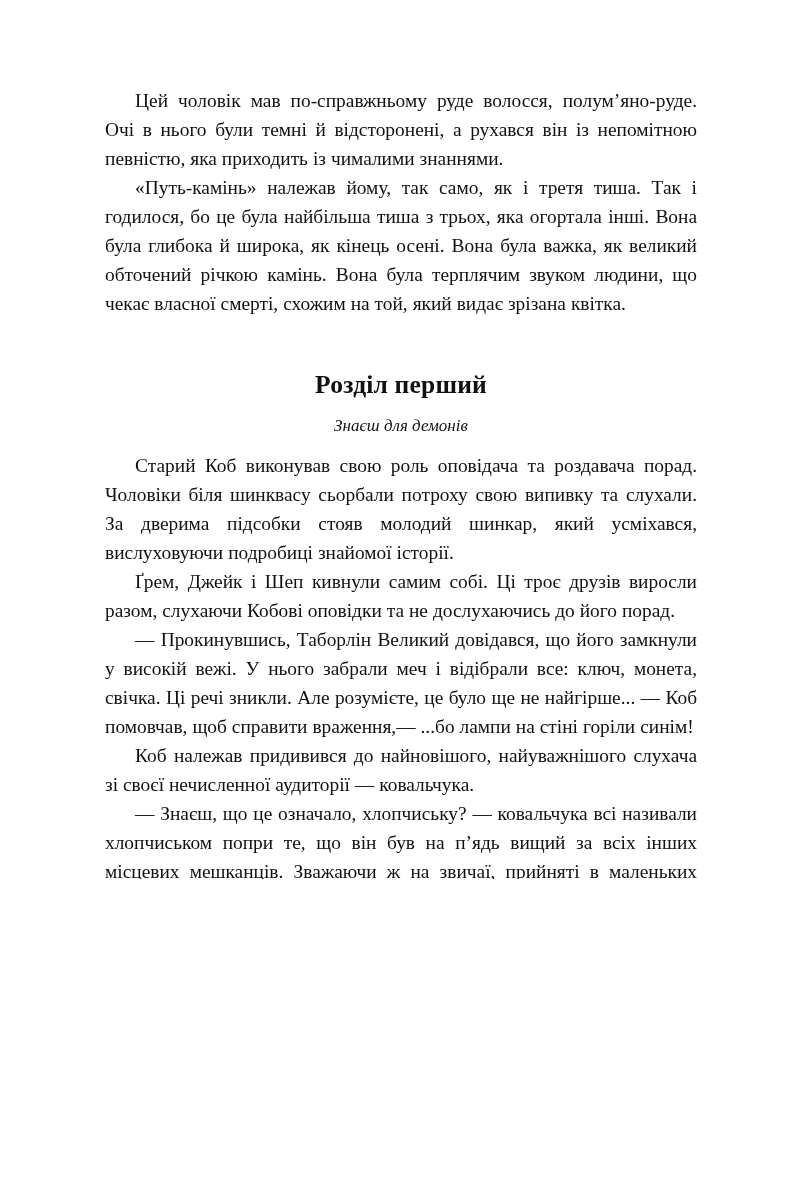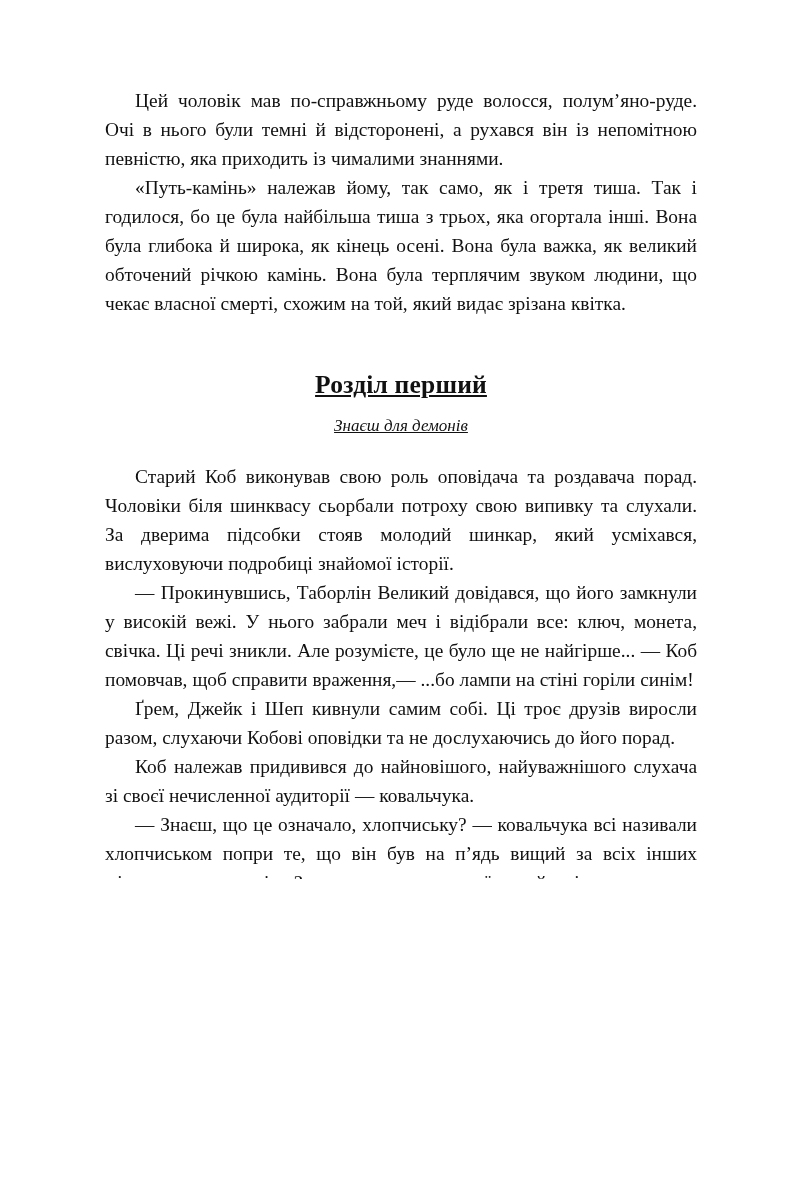--- a/index.html
+++ b/index.html
@@ -39,23 +39,22 @@
     word-spacing: 0.005em;
   }
   .para.no-indent {
     text-indent: 0;
   }
   .para + .para {
     margin-top: 0;
   }
   .chapter-block {
     margin-top: 52px;
-    margin-bottom: 25px;
+    margin-bottom: 14px;
     text-align: center;
-    text-decoration: underline;
   }
   .chapter-title {
     margin: 0;
     font-size: 25.5px;
     font-weight: bold;
     line-height: 30px;
     letter-spacing: 0.2px;
     text-align: center;
   }
   .chapter-subtitle {
@@ -86,22 +85,22 @@
 
     <p class="para">Цей чоловік мав по-справжньому руде волосся, полум’яно-руде. Очі в нього були темні й відсторонені, а рухався він із непомітною певністю, яка приходить із чималими знаннями.</p>
     <p class="para">«Путь-камінь» належав йому, так само, як і третя тиша. Так і годилося, бо це була найбільша тиша з трьох, яка огортала інші. Вона була глибока й широка, як кінець осені. Вона була важка, як великий обточений річкою камінь. Вона була терплячим звуком людини, що чекає власної смерті, схожим на той, який видає зрізана квітка.</p>
 
     <div class="chapter-block">
       <h2 class="chapter-title">Розділ перший</h2>
       <p class="chapter-subtitle">Знаєш для демонів</p>
     </div>
 
     <p class="para">Старий Коб виконував свою роль оповідача та роздавача порад. Чоловіки біля шинквасу сьорбали потроху свою випивку та слухали. За дверима підсобки стояв молодий шинкар, який усміхався, вислуховуючи подробиці знайомої історії.</p>
+    <p class="para">Ґрем, Джейк і Шеп кивнули самим собі. Ці троє друзів виросли разом, слухаючи Кобові оповідки та не дослухаючись до його порад.</p>
     <p class="para">— Прокинувшись, Таборлін Великий довідався, що його замкнули у високій вежі. У нього забрали меч і відібрали все: ключ, монета, свічка. Ці речі зникли. Але розумієте, це було ще не найгірше... — Коб помовчав, щоб справити враження,— ...бо лампи на стіні горіли синім!</p>
-    <p class="para">Ґрем, Джейк і Шеп кивнули самим собі. Ці троє друзів виросли разом, слухаючи Кобові оповідки та не дослухаючись до його порад.</p>
     <p class="para">Коб належав придивився до найновішого, найуважнішого слухача зі своєї нечисленної аудиторії — ковальчука.</p>
     <p class="para">— Знаєш, що це означало, хлопчиську? — ковальчука всі називали хлопчиськом попри те, що він був на п’ядь вищий за всіх інших місцевих мешканців. Зважаючи ж на звичаї, прийняті в маленьких містечках, він, найімовірніше, лишатиметься</p>
 
   </div>
 
   <div class="folio">12</div>
 
 </div>
 
 </body></html>

